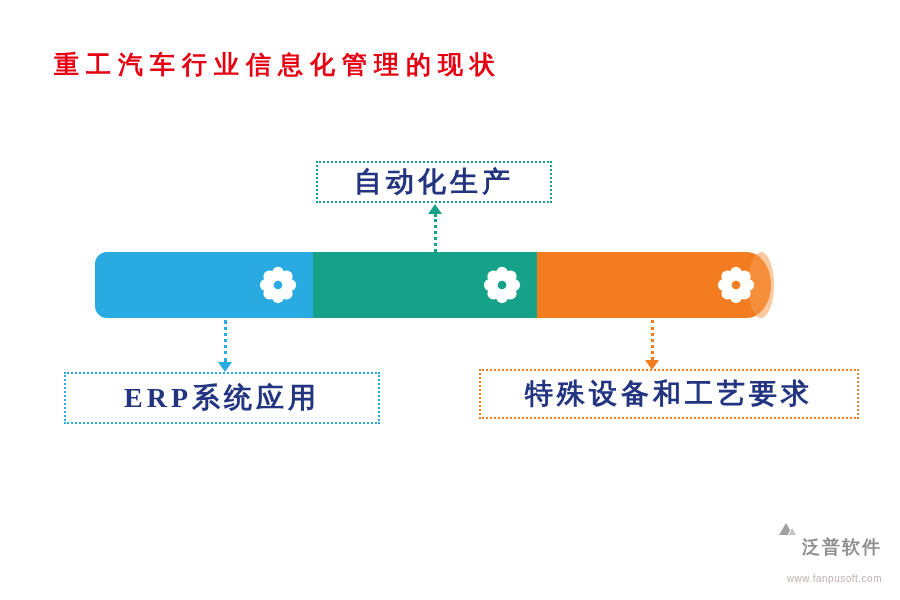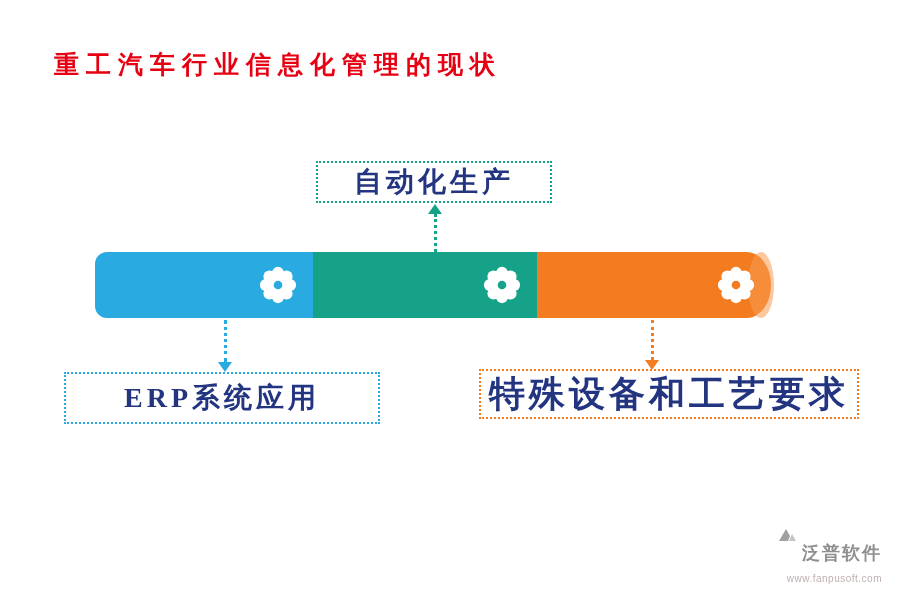--- a/index.html
+++ b/index.html
@@ -29,37 +29,37 @@
   .gear svg{display:block;width:38px;height:38px;}
   
   .callout{
     position:absolute;display:flex;align-items:center;justify-content:center;
     background:#ffffff;border:2px dotted #999;box-sizing:border-box;
     font-family:"Liberation Serif",serif;font-weight:700;white-space:nowrap;
   }
   .callout .callout-text{letter-spacing:4px;}
   .callout-top{left:316px;top:161px;width:236px;height:42px;font-size:28px;}
   .callout-bl{left:64px;top:372px;width:316px;height:52px;font-size:28px;}
-  .callout-br{left:479px;top:369px;width:380px;height:50px;font-size:36px;}
+  .callout-br{left:479px;top:369px;width:380px;height:50px;font-size:28px;}
   
   .connector{position:absolute;width:14px;display:flex;flex-direction:column;align-items:center;}
   .connector .dotline{width:0;border-left:3px dotted #999;flex:1;}
   .head-up{width:0;height:0;border-left:7px solid transparent;border-right:7px solid transparent;border-bottom:10px solid #999;}
   .head-down{width:0;height:0;border-left:7px solid transparent;border-right:7px solid transparent;border-top:10px solid #999;}
   .connector-top{left:428px;top:204px;height:48px;}
   .connector-bl{left:218px;top:320px;height:52px;}
   .connector-br{left:645px;top:320px;height:50px;}
   
   .footer{
     position:absolute;right:18px;bottom:16px;display:flex;flex-direction:column;align-items:flex-end;
   }
   .brand-row{display:flex;align-items:center;gap:5px;}
   .brand-name{font-size:18px;font-weight:bold;letter-spacing:2px;
     font-family:"Liberation Serif",serif;margin-top:32px;}
-  .brand-url{font-size:10px;margin-top:8px;letter-spacing:.5px;}
+  .brand-url{font-size:10px;margin-top:14px;letter-spacing:.5px;}
 </style>
 </head>
 <body>
 
 <div class="stage">
 
   <h1 class="title" style="color: rgb(230, 0, 18);">重工汽车行业信息化管理的现状</h1>
 
   <div class="callout callout-top" style="border-color: rgb(22, 162, 136);">
     <span class="callout-text" style="color: rgb(35, 53, 128);">自动化生产</span>

